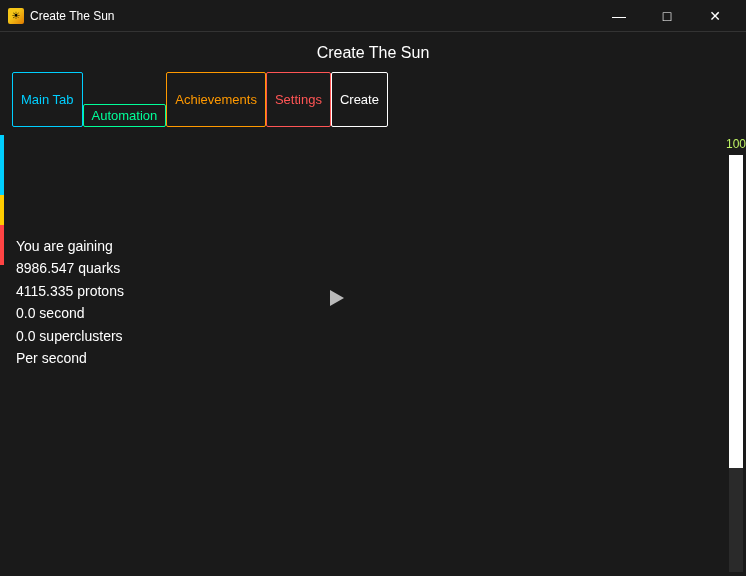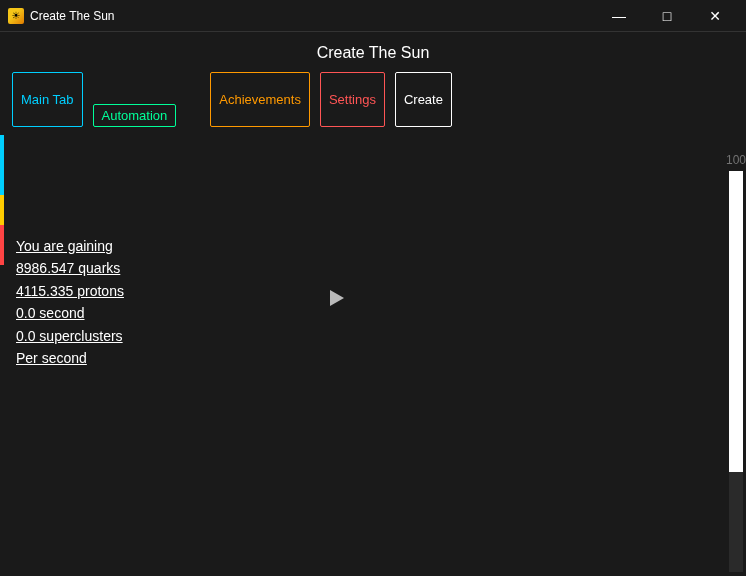--- a/index.html
+++ b/index.html
@@ -86,42 +86,42 @@
       color: #ffffff;
       font-size: 16px;
       padding: 12px 0 10px 0;
     }
 
     
     .tabs-bar {
       display: flex;
       flex-direction: row;
       padding: 0 12px 8px 12px;
-      gap: 10px;
+      gap: 0;
     }
 
     .tab {
       color: #ffffff;
       font-size: 13px;
       padding: 3px 8px;
       border: 1px solid #555;
       background: transparent;
       cursor: pointer;
       border-radius: 2px;
       outline: none;
     }
 
     .tab.active {
       background: #1a1a1a;
       border-color: #ffffff;
     }
 
     .tab.tab-main { color: #00cfff; border-color: #00cfff; }
     .tab.tab-automation { color: #00ff99; border-color: #00ff99; margin-top: 32px; }
-    .tab.tab-achievements { color: #ff9900; border-color: #ff9900; margin-left: 24px; }
+    .tab.tab-achievements { color: #ff9900; border-color: #ff9900; }
     .tab.tab-settings { color: #ff5555; border-color: #ff5555; }
     .tab.tab-stats { color: #ffffff; border-color: #ffffff; }
 
     
     .main-area {
       flex: 1;
       position: relative;
       display: flex;
       flex-direction: row;
     }
@@ -148,21 +148,20 @@
       top: 100px;
       color: #ffffff;
       font-size: 14px;
       line-height: 1.6;
     }
 
     .stats-content .line {
       display: block;
       color: #ffffff;
       font-size: 14px;
-      text-decoration: underline;
     }
 
     
     .cursor-indicator {
       position: absolute;
       top: 155px;
       left: 330px;
       width: 0;
       height: 0;
       border-top: 8px solid transparent;
@@ -177,23 +176,23 @@
       top: 0;
       width: 20px;
       height: 100%;
       background: #1a1a1a;
       display: flex;
       flex-direction: column;
       align-items: center;
     }
 
     .scroll-label {
-      color: #737373;
+      color: #bef264;
       font-size: 12px;
-      margin-top: 18px;
+      margin-top: 2px;
       margin-bottom: 4px;
     }
 
     .scroll-track {
       width: 14px;
       flex: 1;
       background: #2a2a2a;
       position: relative;
       margin-bottom: 4px;
     }

